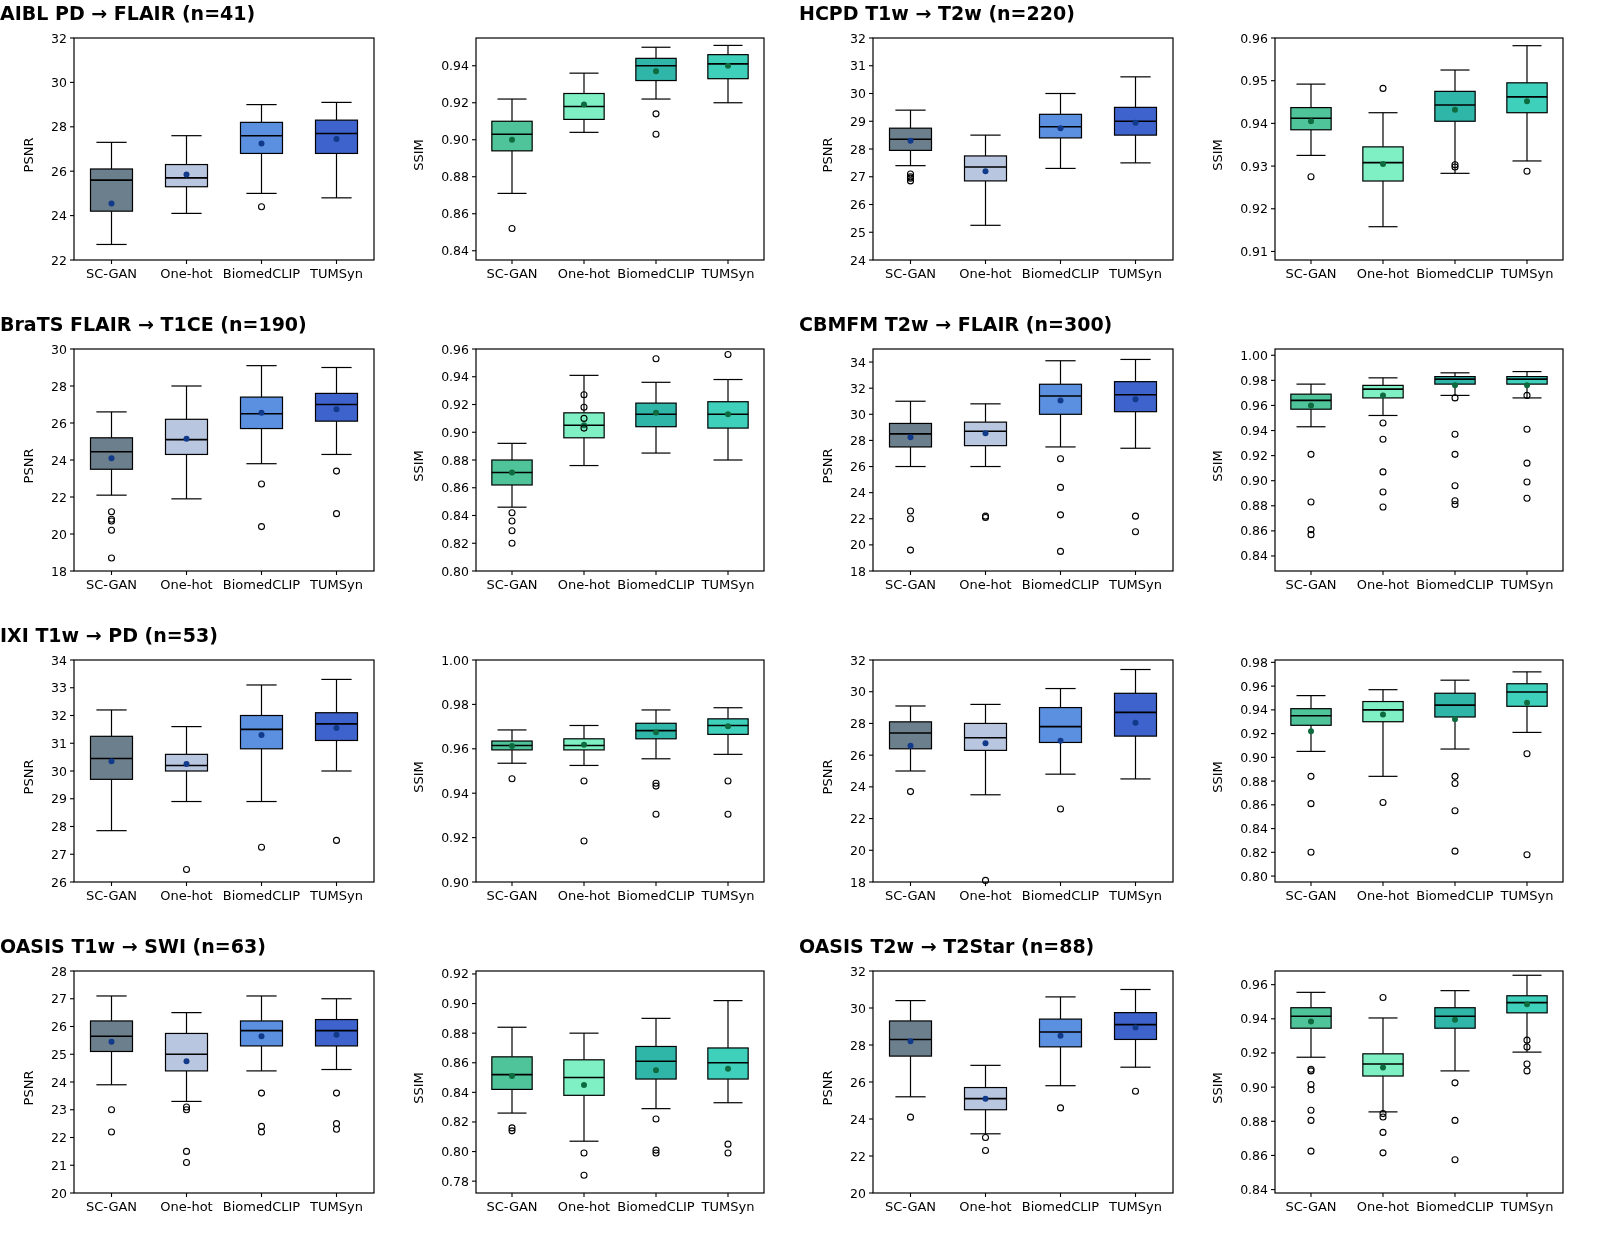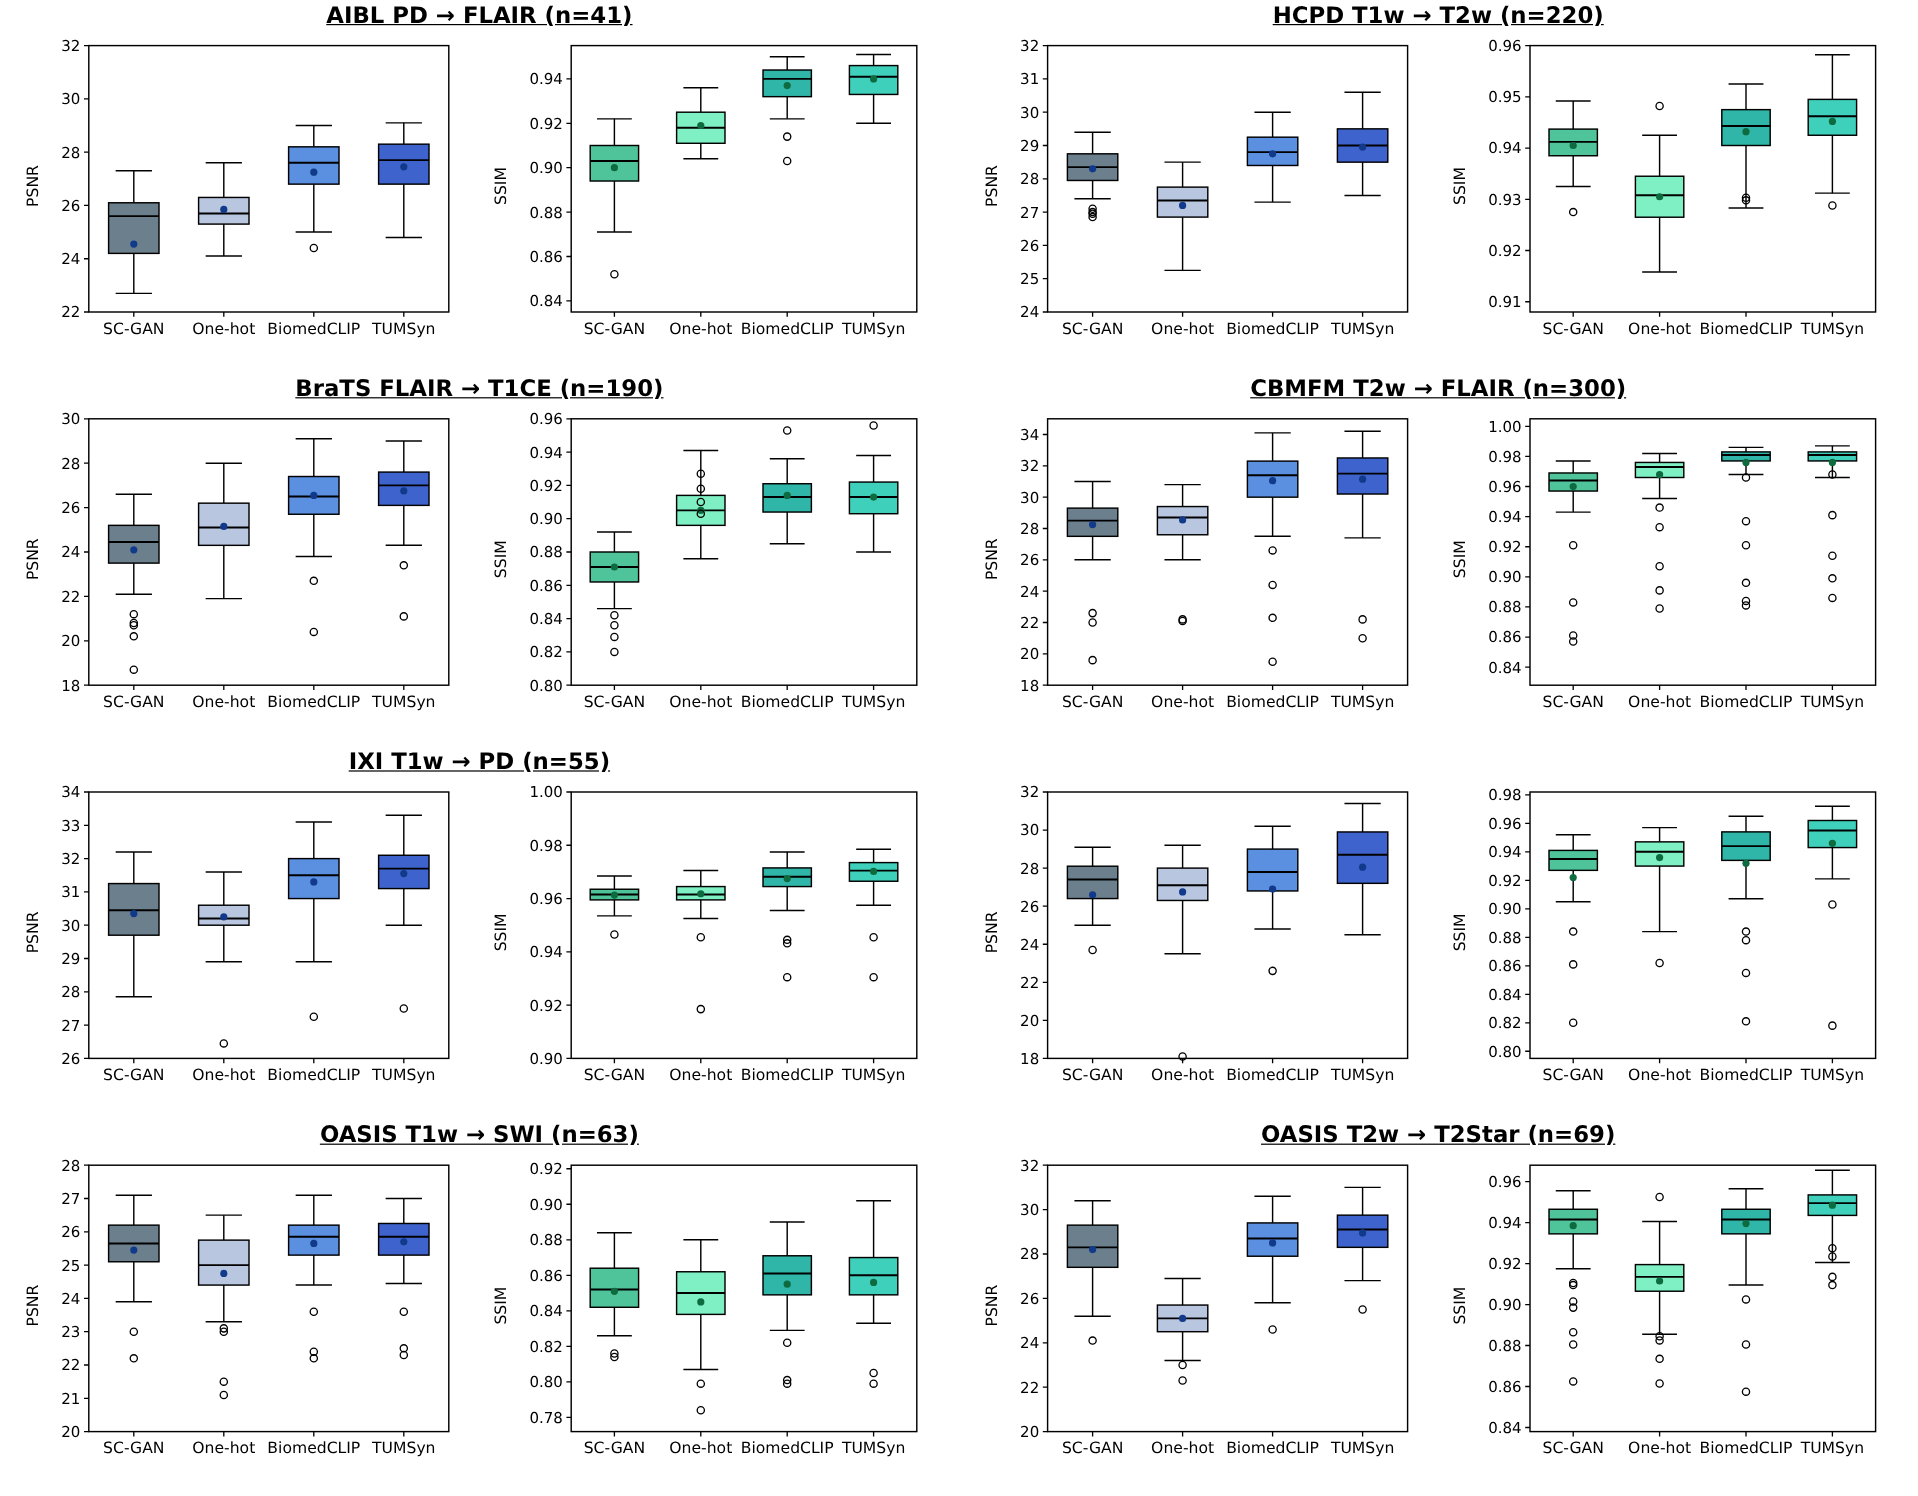--- a/index.html
+++ b/index.html
@@ -1,20 +1,20 @@
 <!DOCTYPE html>
 <html><head>
 <meta charset="utf-8">
 <style>
   html,body{margin:0;padding:0;background:#ffffff;}
   body{font-family:"DejaVu Sans","Liberation Sans",sans-serif;color:#000;}
   #page{width:1598px;height:1247px;position:relative;overflow:hidden;}
   .grid{display:grid;grid-template-columns:repeat(2,799px);grid-template-rows:repeat(4,311px);width:1598px;height:1244px;}
   .panel{position:relative;width:799px;height:311px;}
-  .panel-title{position:absolute;top:2px;left:0;width:799px;text-align:center;font-size:19px;font-weight:700;letter-spacing:0px;text-decoration:underline;}
+  .panel-title{position:absolute;top:2px;left:0;width:799px;text-align:left;font-size:19px;font-weight:700;letter-spacing:0px;}
   .subplot{position:absolute;top:30px;height:250px;}
   .sub-left{left:30px;width:360px;}
   .sub-right{left:420px;width:360px;}
   .axis-label{position:absolute;left:0;top:50%;transform:translate(-50%,-50%) rotate(-90deg);transform-origin:center center;font-size:13px;white-space:nowrap;}
   svg{display:block;}
   .ticklabel{font-size:12.5px;fill:#000;font-family:"DejaVu Sans","Liberation Sans",sans-serif;}
   .xticklabel{font-size:13px;fill:#000;font-family:"DejaVu Sans","Liberation Sans",sans-serif;}
 </style>
 </head>
 <body>
@@ -612,21 +612,21 @@
               <circle cx="308" cy="122.13559322033885" r="3" fill="none" stroke="#000" stroke-width="1.1"></circle>
               <circle cx="308" cy="140.94915254237276" r="3" fill="none" stroke="#000" stroke-width="1.1"></circle>
               <circle cx="308" cy="157.2542372881355" r="3" fill="none" stroke="#000" stroke-width="1.1"></circle>
             </g>
             <line x1="308" x2="308" y1="230" y2="234" stroke="#000" stroke-width="1.1"></line>
             <text x="308" y="248" text-anchor="middle" class="xticklabel">TUMSyn</text>
           </svg>
         </div>
       </div>
       <div class="panel">
-        <div class="panel-title">IXI T1w → PD (n=55)</div>
+        <div class="panel-title">IXI T1w → PD (n=53)</div>
         <div class="subplot sub-left">
           <div class="axis-label" style="left: -2px;">PSNR</div>
           <svg width="352" height="256">
             <rect x="44" y="8" width="300" height="222" fill="#fff" stroke="#000" stroke-width="1.2"></rect>
             <line x1="40" x2="44" y1="230" y2="230" stroke="#000" stroke-width="1.1"></line>
             <text x="37" y="234.5" text-anchor="end" class="ticklabel">26</text>
             <line x1="40" x2="44" y1="202.25" y2="202.25" stroke="#000" stroke-width="1.1"></line>
             <text x="37" y="206.75" text-anchor="end" class="ticklabel">27</text>
             <line x1="40" x2="44" y1="174.5" y2="174.5" stroke="#000" stroke-width="1.1"></line>
             <text x="37" y="179" text-anchor="end" class="ticklabel">28</text>
@@ -1065,21 +1065,21 @@
               <circle cx="308" cy="105.68000000000006" r="3" fill="#0d6b3f"></circle>
               <circle cx="308" cy="181.15999999999997" r="3" fill="none" stroke="#000" stroke-width="1.1"></circle>
               <circle cx="308" cy="190.03999999999996" r="3" fill="none" stroke="#000" stroke-width="1.1"></circle>
             </g>
             <line x1="308" x2="308" y1="230" y2="234" stroke="#000" stroke-width="1.1"></line>
             <text x="308" y="248" text-anchor="middle" class="xticklabel">TUMSyn</text>
           </svg>
         </div>
       </div>
       <div class="panel">
-        <div class="panel-title">OASIS T2w → T2Star (n=69)</div>
+        <div class="panel-title">OASIS T2w → T2Star (n=88)</div>
         <div class="subplot sub-left">
           <div class="axis-label" style="left: -2px;">PSNR</div>
           <svg width="352" height="256">
             <rect x="44" y="8" width="300" height="222" fill="#fff" stroke="#000" stroke-width="1.2"></rect>
             <line x1="40" x2="44" y1="230" y2="230" stroke="#000" stroke-width="1.1"></line>
             <text x="37" y="234.5" text-anchor="end" class="ticklabel">20</text>
             <line x1="40" x2="44" y1="193" y2="193" stroke="#000" stroke-width="1.1"></line>
             <text x="37" y="197.5" text-anchor="end" class="ticklabel">22</text>
             <line x1="40" x2="44" y1="156" y2="156" stroke="#000" stroke-width="1.1"></line>
             <text x="37" y="160.5" text-anchor="end" class="ticklabel">24</text>

